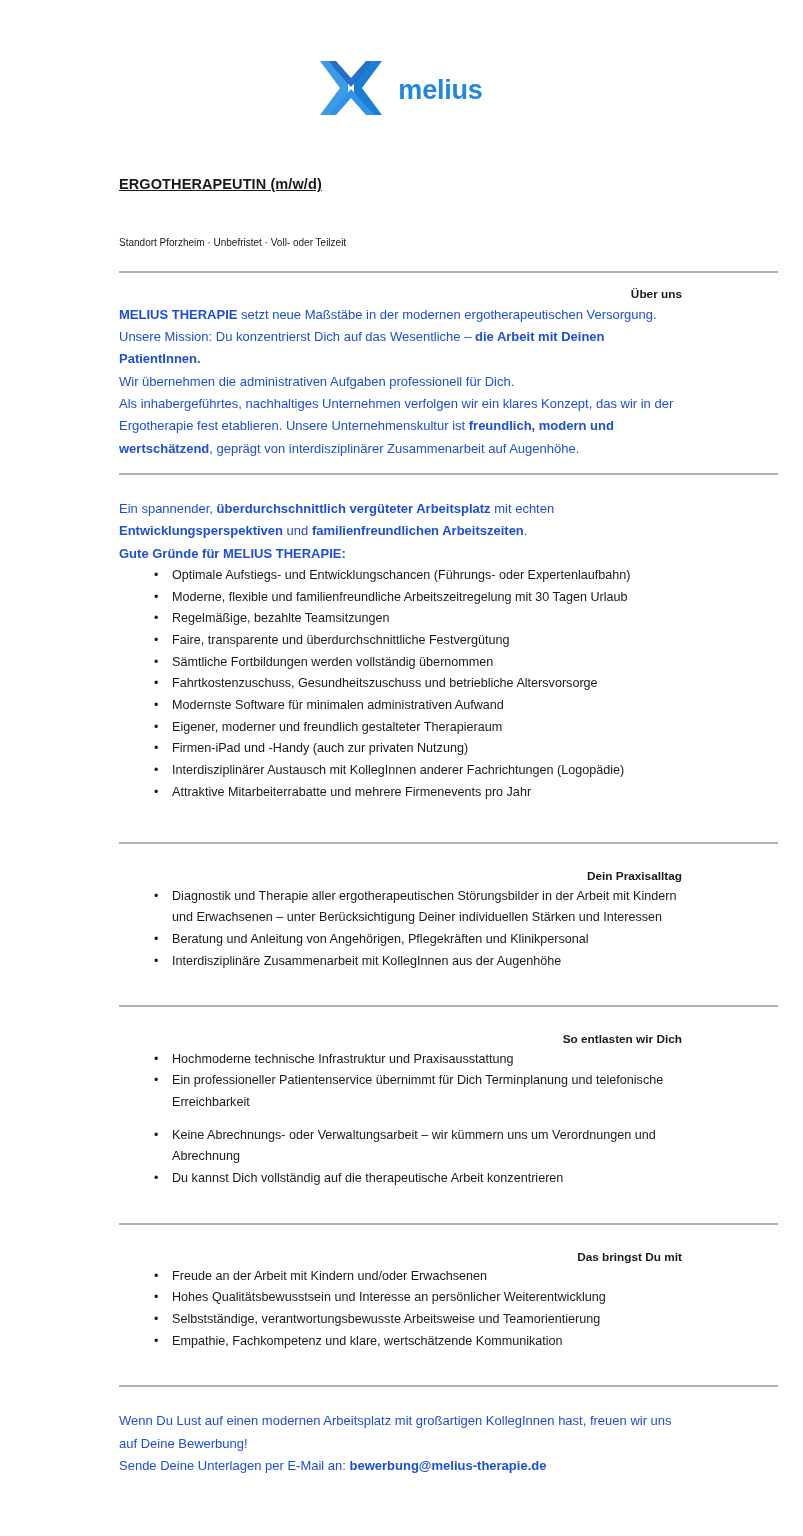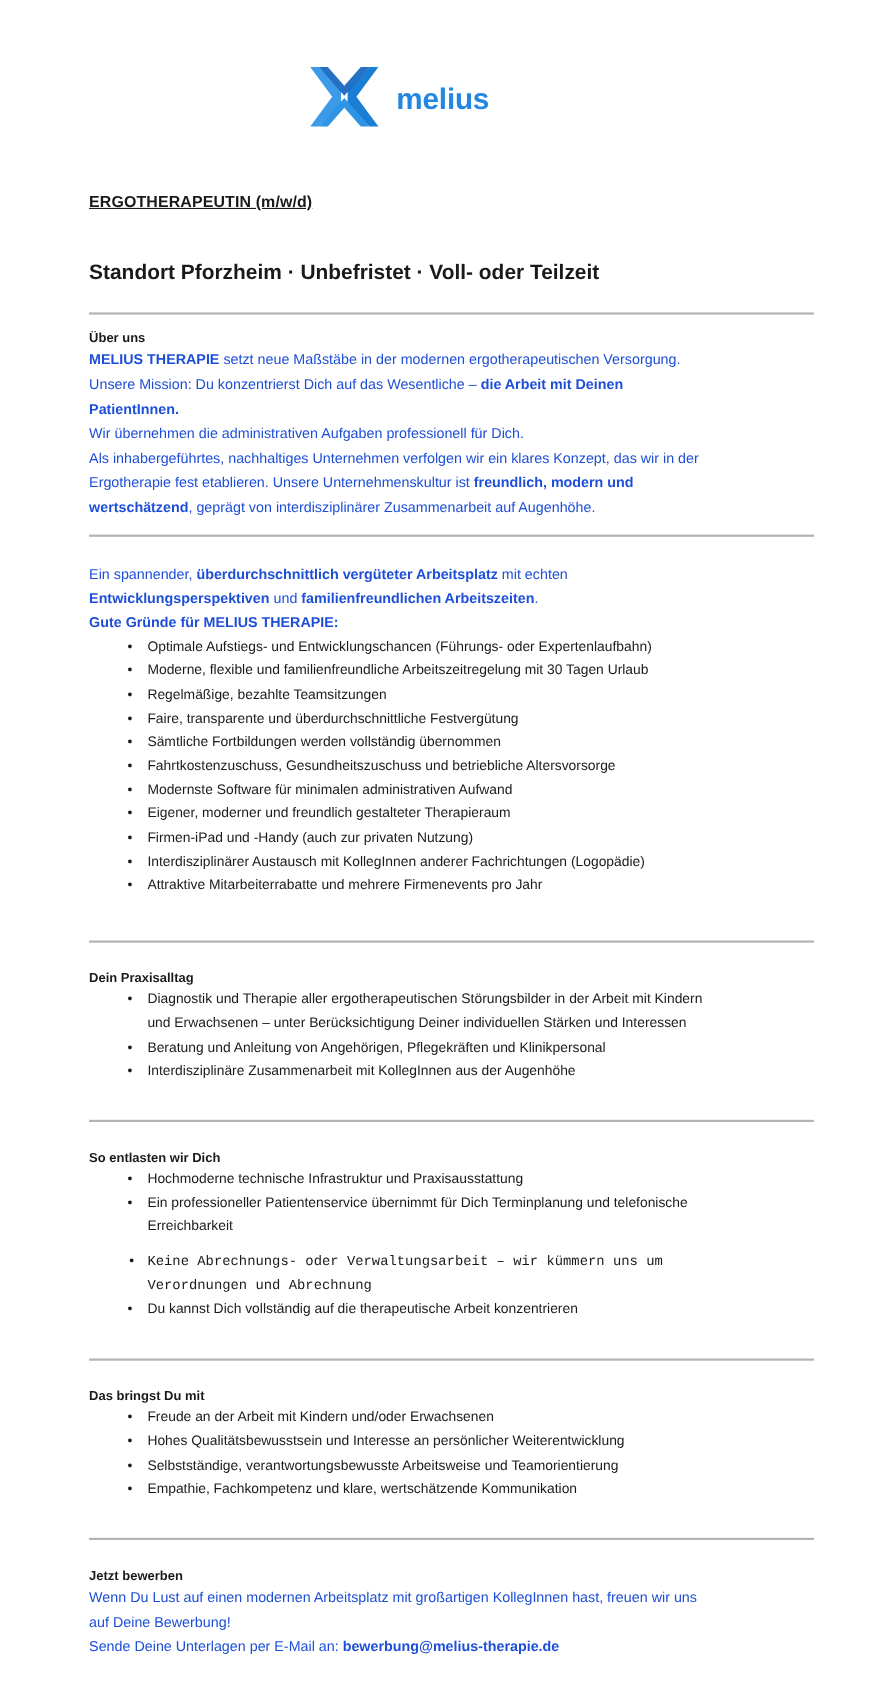--- a/index.html
+++ b/index.html
@@ -14,20 +14,21 @@
     color: #1a1a1a;
     -webkit-font-smoothing: antialiased;
   }
   .page {
     width: 725px;
     min-height: 1536px;
     position: relative;
     box-sizing: border-box;
     padding: 16px;
     background: #ffffff;
+    margin-left: 38px;
   }
 
   
   .logo-block {
     padding-top: 42px;
     display: flex;
     justify-content: center;
     align-items: center;
     gap: 14px;
   }
@@ -62,32 +63,33 @@
   .job-title {
     font-size: 14.5px;
     font-weight: 700;
     letter-spacing: 0.1px;
     margin: 0;
     padding-top: 56px;
     line-height: 1.4;
     text-decoration: underline;
   }
   .job-subtitle {
-    font-size: 19px;
-    font-weight: 700;
+    font-size: 10px;
+    font-weight: 400;
     margin: 0;
     padding-top: 42px;
     padding-bottom: 21px;
     line-height: 1.4;
   }
   .sec-head {
     font-size: 11.8px;
     font-weight: 700;
     margin: 0;
     line-height: 1.55;
+    text-align: right;
   }
 
   
   .para {
     font-size: 13px;
     line-height: 1.72;
     margin: 0;
     color: #1d4ed8;
   }
   .para b, .sec-head b, li b { font-weight: 700; }
@@ -109,21 +111,21 @@
   }
   ul.bullets li::before {
     content: "\2022";
     position: absolute;
     left: 0;
     top: 0;
     font-size: 12.6px;
     line-height: 1.72;
     color: #1a1a1a;
   }
-  ul.bullets li.gap-before { margin-top: 11px; font-family: Liberation Mono, monospace; }
+  ul.bullets li.gap-before { margin-top: 11px; }
 
   .spacer-sm { height: 10px; }
   .spacer-md { height: 20px; }
   .spacer-lg { height: 26px; }
 </style>
 </head>
 <body>
 
 <div class="page">
 
@@ -247,21 +249,20 @@
       </ul>
 
       <div class="spacer-md"></div>
     </div>
 
     <hr class="rule">
 
     <div class="section">
       <div class="spacer-sm"></div>
 
-      <div class="sec-head">Jetzt bewerben</div>
 
       <p class="para">Wenn Du Lust auf einen modernen Arbeitsplatz mit großartigen KollegInnen hast, freuen wir uns auf Deine Bewerbung!</p>
 
       <p class="para">
         <span>Sende Deine Unterlagen per E-Mail an: </span><b>bewerbung@melius-therapie.de</b>
       </p>
     </div>
 
   </div>
 </div>

